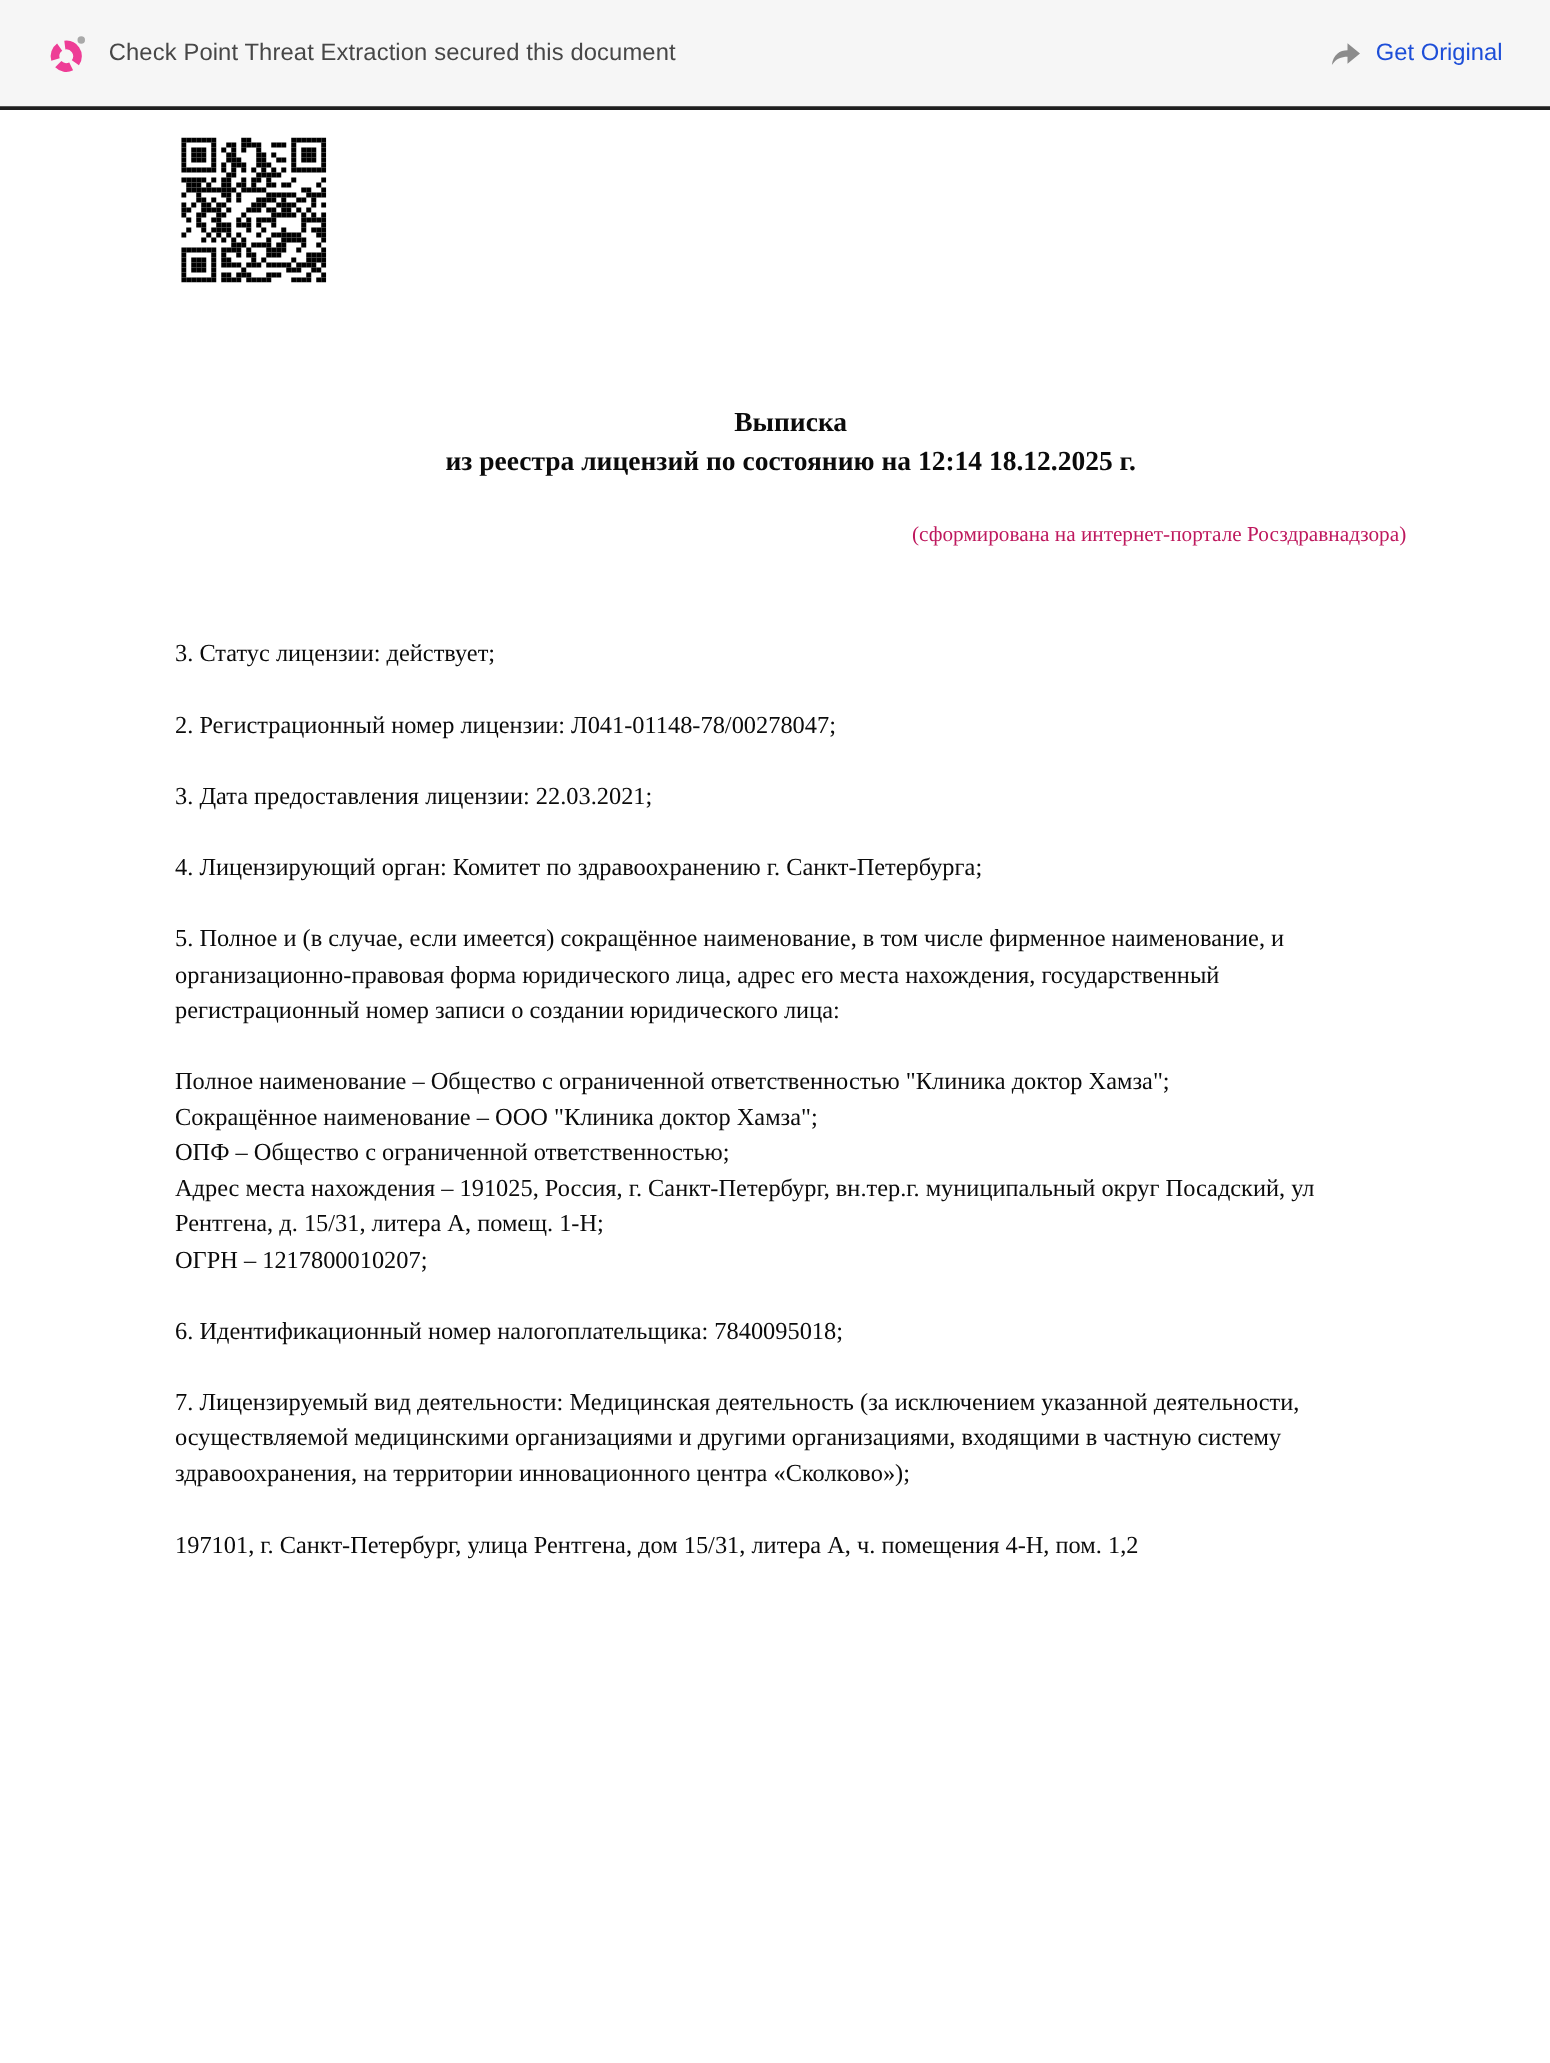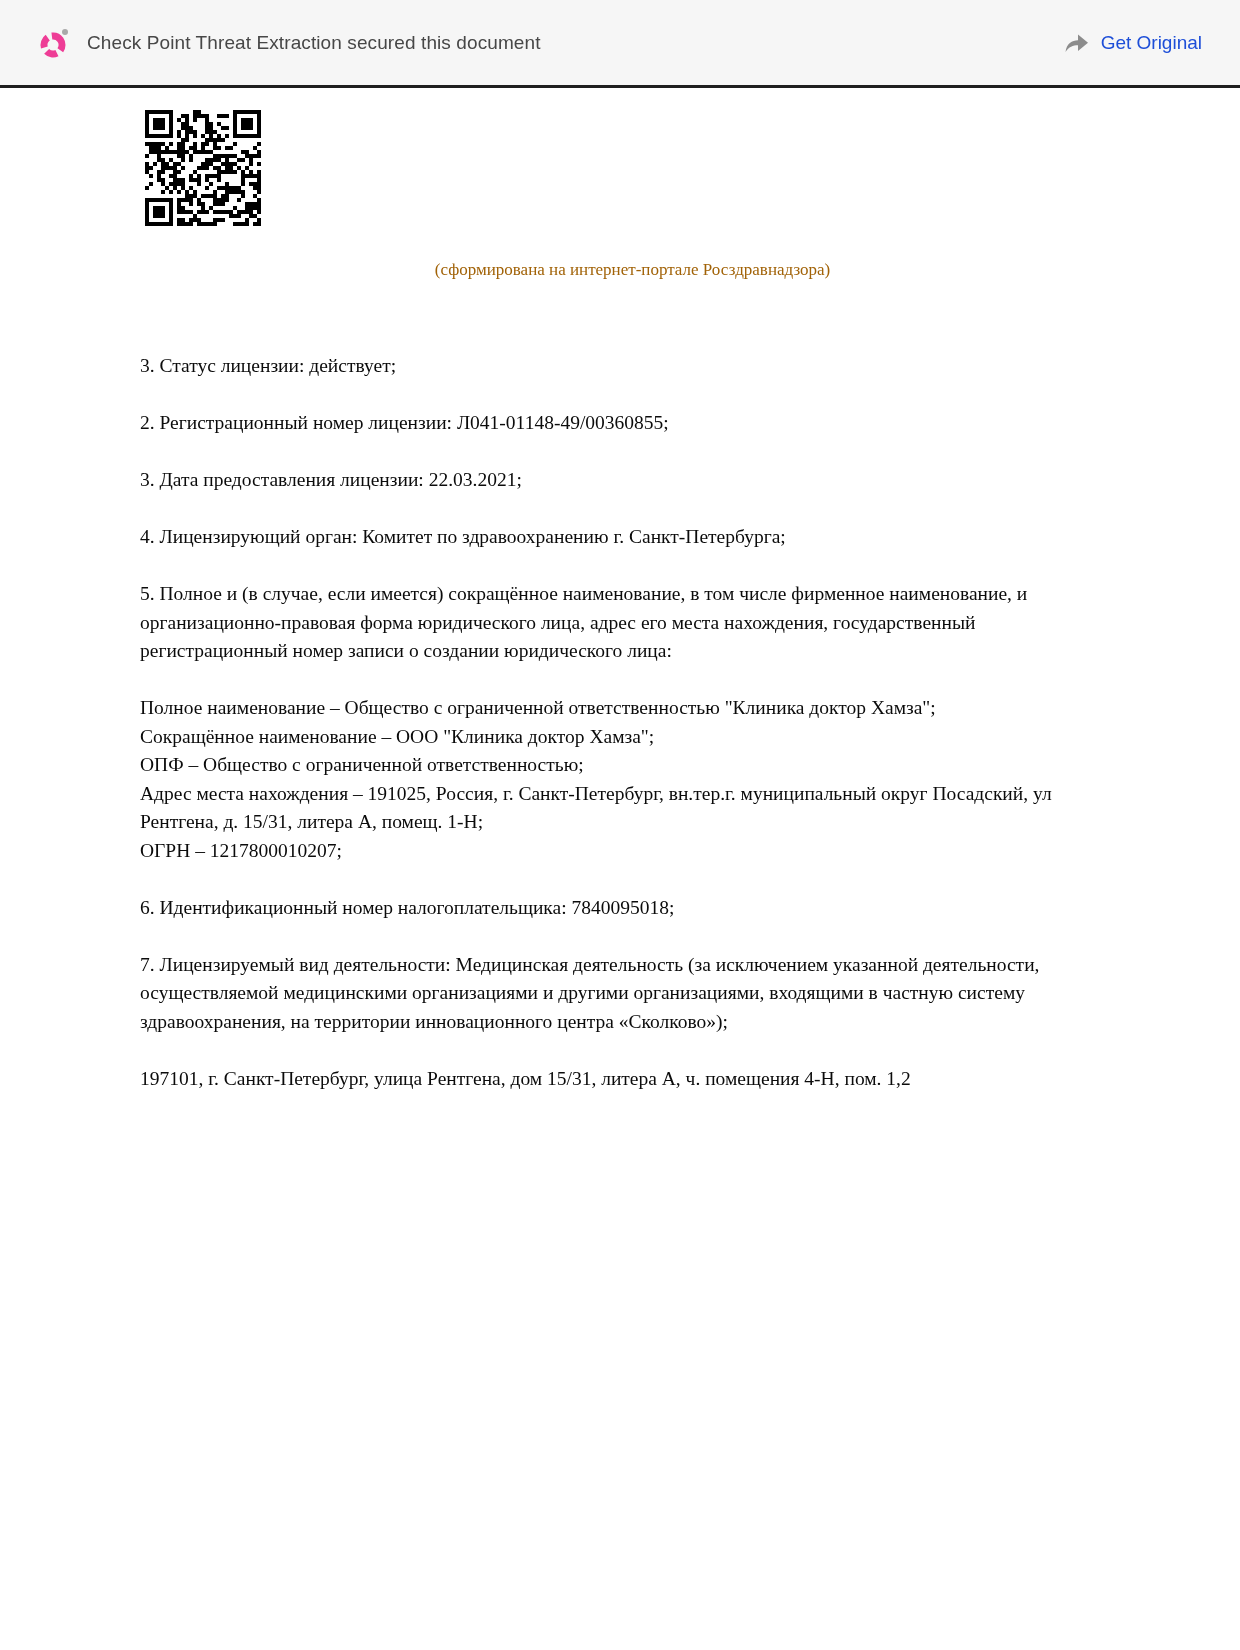--- a/index.html
+++ b/index.html
@@ -38,23 +38,23 @@
   }
   .title-block {
     width: 985px; margin: 96px 0 0 140px;
     text-align: center;
     font-weight: bold;
     font-size: 22px;
     line-height: 31px;
   }
   .subtitle {
     width: 985px; margin: 34px 0 0 140px;
-    text-align: center;
+    text-align: right;
     font-size: 17px;
-    color: #a16207;
+    color: #be185d;
   }
   .doc-body {
     width: 985px; margin: 72px 0 0 140px;
   }
   .para {
     font-size: 19.5px;
     line-height: 28.5px;
     margin: 0 0 28.5px 0;
     white-space: pre-line;
   }
@@ -503,26 +503,30 @@
         <rect x="64" y="112" width="4" height="4" fill="#000000"></rect>
         <rect x="68" y="112" width="4" height="4" fill="#000000"></rect>
         <rect x="88" y="112" width="4" height="4" fill="#000000"></rect>
         <rect x="92" y="112" width="4" height="4" fill="#000000"></rect>
         <rect x="96" y="112" width="4" height="4" fill="#000000"></rect>
         <rect x="100" y="112" width="4" height="4" fill="#000000"></rect>
         <rect x="108" y="112" width="4" height="4" fill="#000000"></rect>
         <rect x="112" y="112" width="4" height="4" fill="#000000"></rect>
       </svg></div>
 
+  <div class="title-block">
+    <div>Выписка</div>
+    <div>из реестра лицензий по состоянию на 12:14 18.12.2025 г.</div>
+  </div>
 
   <div class="subtitle">(сформирована на интернет-портале Росздравнадзора)</div>
 
   <div class="doc-body">
     <div class="para">3. Статус лицензии: действует;</div>
-    <div class="para">2. Регистрационный номер лицензии: Л041-01148-49/00360855;</div>
+    <div class="para">2. Регистрационный номер лицензии: Л041-01148-78/00278047;</div>
     <div class="para">3. Дата предоставления лицензии: 22.03.2021;</div>
     <div class="para">4. Лицензирующий орган: Комитет по здравоохранению г. Санкт-Петербурга;</div>
     <div class="para">5. Полное и (в случае, если имеется) сокращённое наименование, в том числе фирменное наименование, и организационно-правовая форма юридического лица, адрес его места нахождения, государственный регистрационный номер записи о создании юридического лица:</div>
     <div class="para">Полное наименование – Общество с ограниченной ответственностью "Клиника доктор Хамза";
 Сокращённое наименование – ООО "Клиника доктор Хамза";
 ОПФ – Общество с ограниченной ответственностью;
 Адрес места нахождения – 191025, Россия, г. Санкт-Петербург, вн.тер.г. муниципальный округ Посадский, ул Рентгена, д. 15/31, литера А, помещ. 1-Н;
 ОГРН – 1217800010207;</div>
     <div class="para">6. Идентификационный номер налогоплательщика: 7840095018;</div>
     <div class="para">7. Лицензируемый вид деятельности: Медицинская деятельность (за исключением указанной деятельности, осуществляемой медицинскими организациями и другими организациями, входящими в частную систему здравоохранения, на территории инновационного центра «Сколково»);</div>

